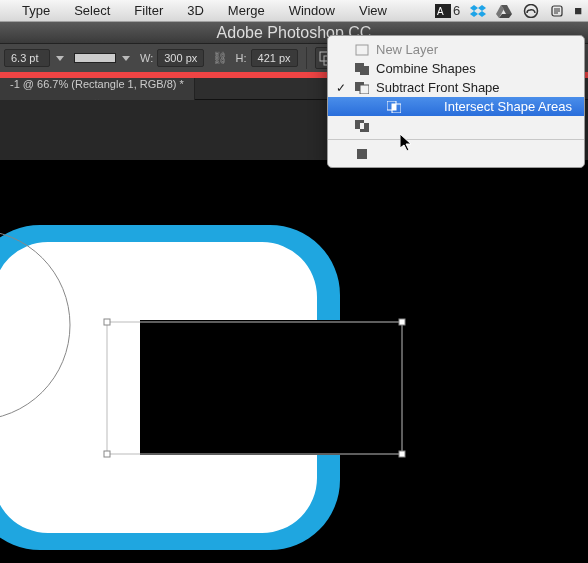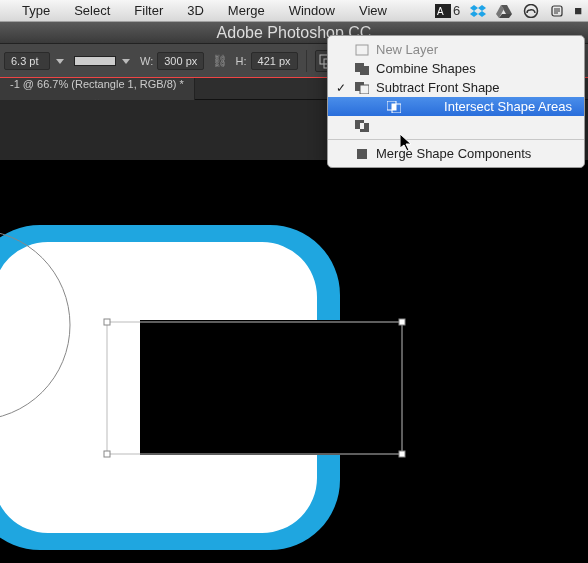--- a/index.html
+++ b/index.html
@@ -24,21 +24,21 @@
     background: linear-gradient(#5a5a5a, #3a3a3a);
     border-bottom: 1px solid #222;
     color: #ddd; font-size: 16px;
     display: flex; align-items: center; justify-content: center;
   }
 
   
   .optionsbar {
     position: absolute; top: 44px; left: 0; right: 0; height: 34px;
     background: #474747;
-    border-bottom: 1px solid #ef4444;
+    border-bottom: 6px solid #ef4444;
     display: flex; align-items: center; gap: 8px; padding: 0 4px;
     color: #ccc; font-size: 11px;
   }
   .optionsbar .field {
     display: flex; align-items: center; gap: 4px;
   }
   .optionsbar .numbox {
     background: #3a3a3a; border: 1px solid #2a2a2a; border-radius: 2px;
     padding: 2px 6px; min-width: 46px; color: #ddd; font-size: 11px;
   }
@@ -314,21 +314,20 @@
     </span>
   </div>
   <hr>
   <div class="item">
     <span class="check"></span>
     <span class="micon">
       <svg width="14" height="12">
           <rect x="2" y="1" width="10" height="10" fill="#555"></rect>
         </svg>
     </span>
-    <span>Merge Shape Components</span>
   </div>
 </div>
 
 <div class="cursor">
   <svg width="14" height="18">
       <polygon points="0,0 0,14 4,11 7,17 9,16 6,10 11,10" fill="#000" stroke="#fff" stroke-width="1"></polygon>
     </svg>
 </div>
 
 </body></html>

